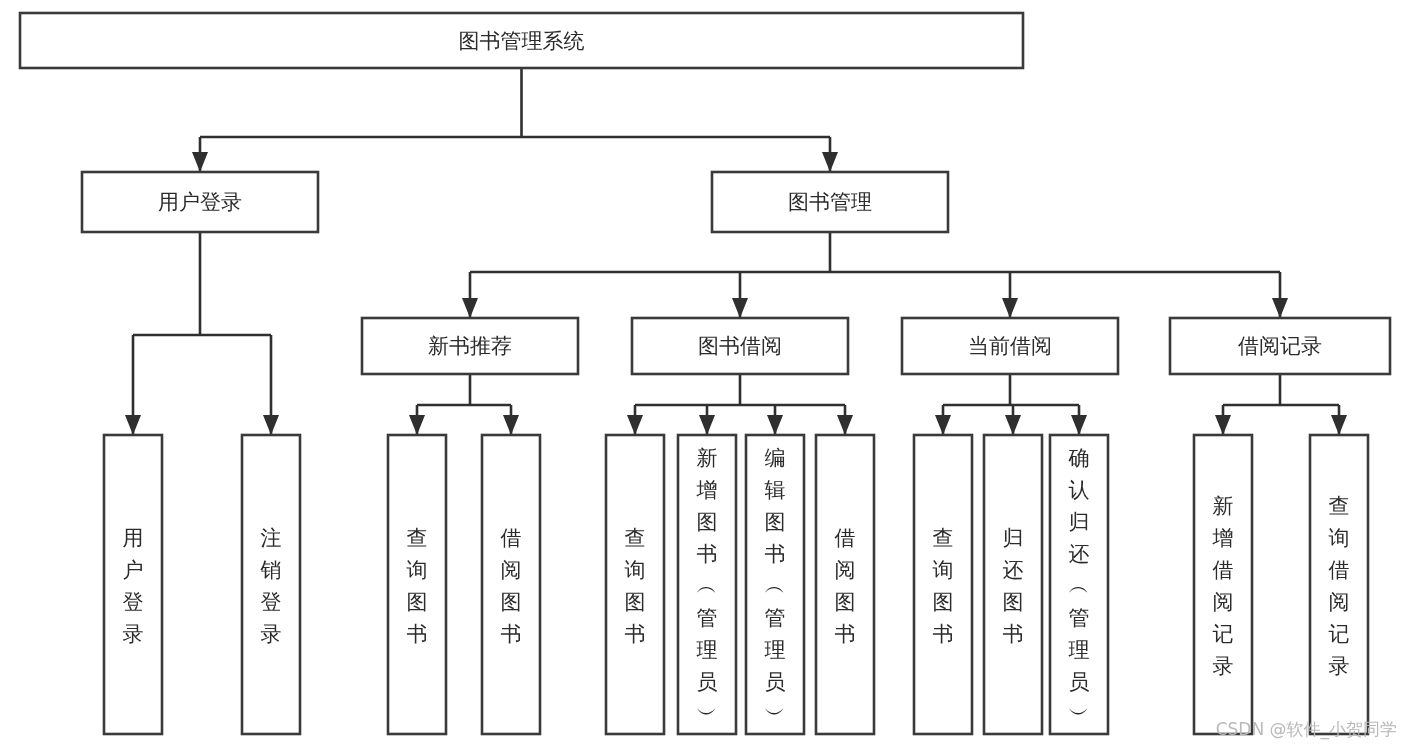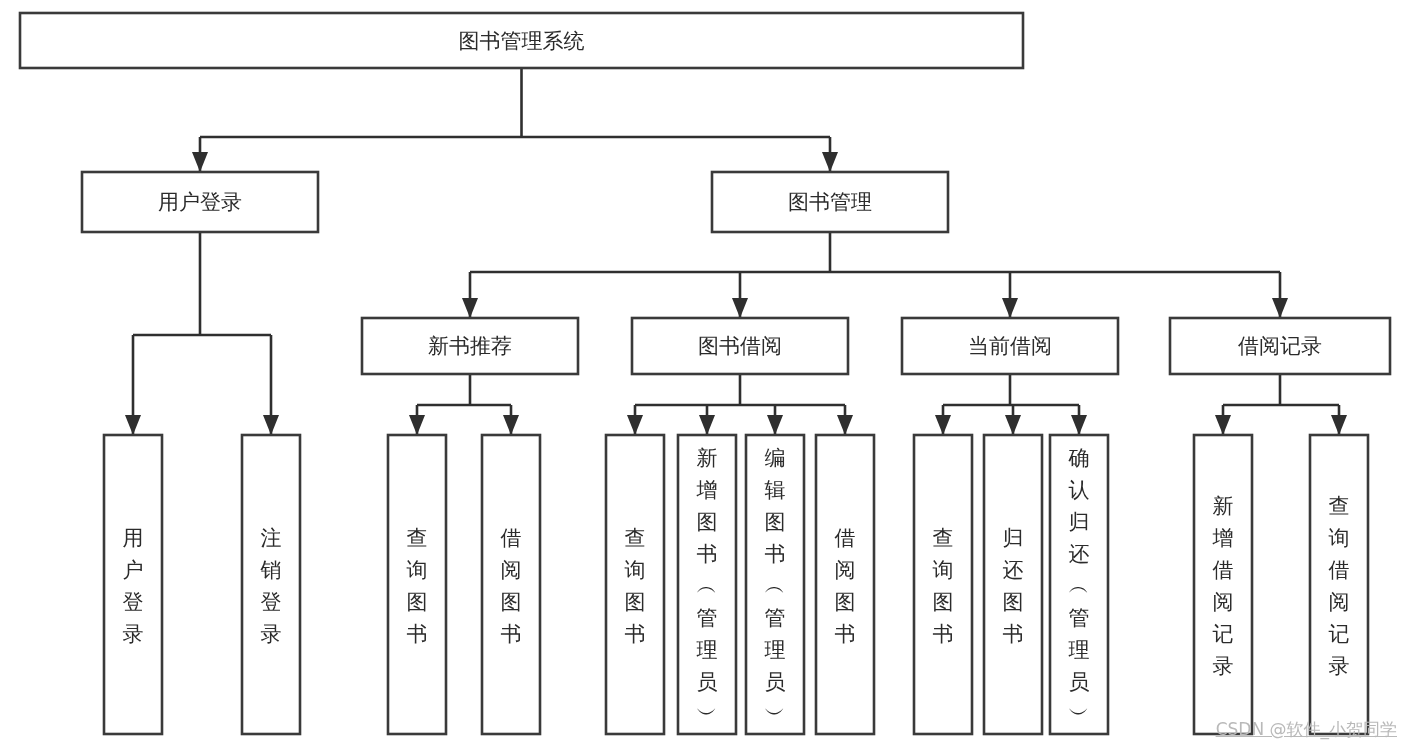--- a/index.html
+++ b/index.html
@@ -51,21 +51,20 @@
   .watermark-text {
     position: absolute;
     right: 8px;
     bottom: 6px;
     font-family: "DejaVu Sans", "Liberation Sans", sans-serif;
     font-size: 17px;
     color: #b9b9b9;
     white-space: nowrap;
     pointer-events: none;
     user-select: none;
-    text-decoration: underline;
   }
 </style>
 </head>
 <body>
 
 <div id="diagram-root">
 
   <svg class="diagram-canvas" id="diagram-svg" viewBox="0 0 1405 747" xmlns="http://www.w3.org/2000/svg">
       <g>
         <line x1="521.5" y1="68" x2="521.5" y2="137" class="connector"></line>

